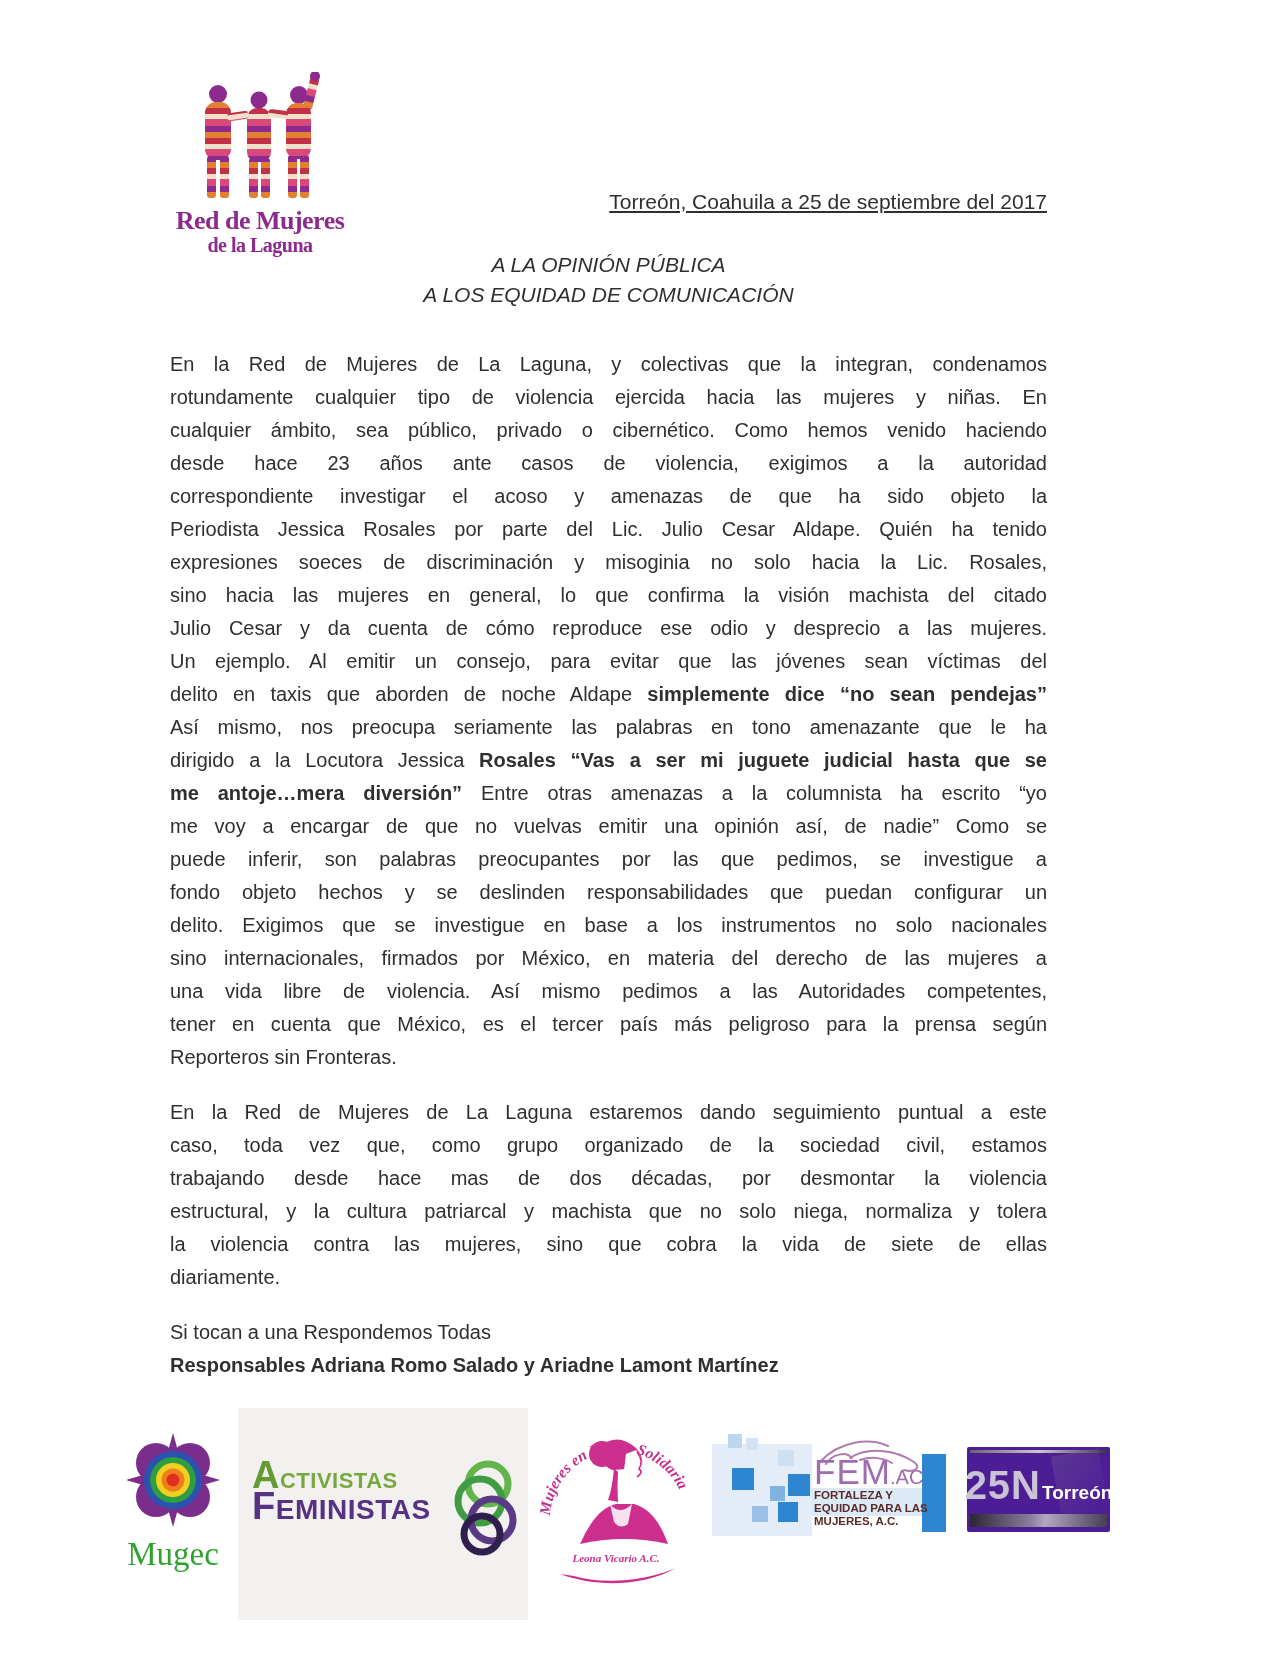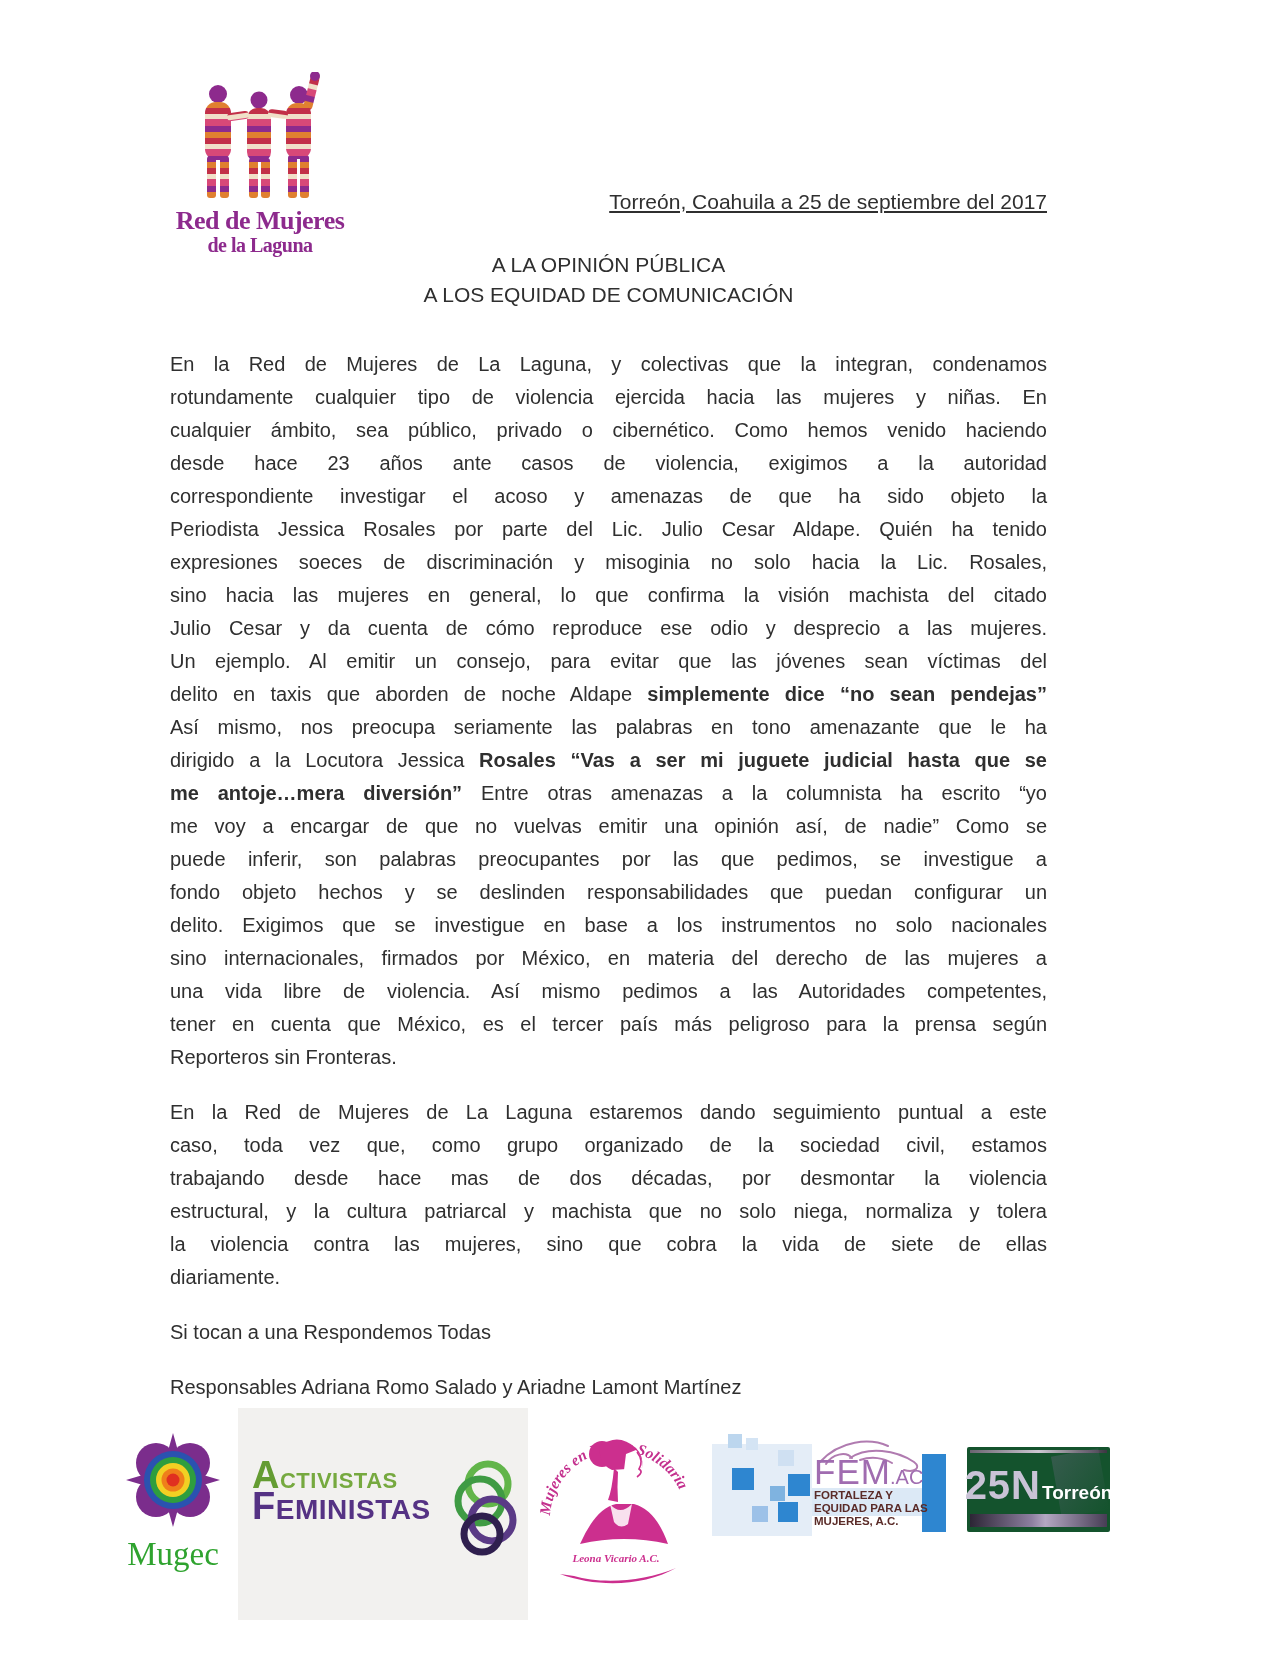--- a/index.html
+++ b/index.html
@@ -7,48 +7,48 @@
     position:relative;width:1280px;height:1656px;background:#ffffff;
     font-family:"Liberation Sans",sans-serif;color:#2f2f2f;overflow:hidden;
   }
 
   
   .org-logo{position:absolute;left:158px;top:72px;width:204px;text-align:center;}
   .org-name1{font-family:"Liberation Serif",serif;font-weight:700;color:#8d2a8d;font-size:26px;line-height:26px;letter-spacing:-0.5px;}
   .org-name2{font-family:"Liberation Serif",serif;font-weight:700;color:#8d2a8d;font-size:20px;line-height:22px;letter-spacing:-0.5px;}
 
   .dateline{position:absolute;left:170px;top:190px;width:877px;text-align:right;font-size:21px;text-decoration:underline;}
-  .addressee{position:absolute;left:170px;top:250px;width:877px;text-align:center;font-size:21px;line-height:30px;}
+  .addressee{position:absolute;left:170px;top:250px;width:877px;text-align:center;font-size:21px;line-height:30px;font-style:italic;}
 
   
   .letter{position:absolute;left:170px;top:348px;width:877px;font-size:20px;line-height:33px;}
   .para + .para{margin-top:22px;}
   .line{text-align:justify;text-align-last:justify;}
   .line.last{text-align-last:left;}
   .line b{font-weight:600;}
   .slogan{margin-top:22px;}
-  .signature{margin-top:22px;}
+  .signature{font-weight:bold;}
 
   
   .mugec{position:absolute;left:112px;top:1430px;width:122px;text-align:center;}
   .mugec-label{font-family:"Liberation Serif",serif;font-size:33px;color:#2fa32f;margin-top:2px;}
 
   .activistas{position:absolute;left:238px;top:1408px;width:290px;height:212px;background:#f2f1ef;}
   .af-text{position:absolute;left:14px;top:52px;}
   .af-l1{font-size:22px;font-weight:700;color:#76a93f;letter-spacing:0.5px;line-height:30px;}
   .af-l1::first-letter{font-size:38px;color:#649c32;}
   .af-l2{font-size:28px;font-weight:700;color:#553284;letter-spacing:0.5px;line-height:32px;margin-top:-6px;}
   .af-l2::first-letter{font-size:38px;}
   .af-rings{position:absolute;right:0px;top:50px;}
 
   .lucha{position:absolute;left:540px;top:1398px;width:152px;height:200px;}
 
   .fem{position:absolute;left:700px;top:1432px;width:252px;height:112px;text-align:right;}
 
-  .n25{position:absolute;left:967px;top:1447px;width:143px;height:85px;background:#14532d;border-radius:2px;}
+  .n25{position:absolute;left:967px;top:1447px;width:143px;height:85px;background:#4c1d95;border-radius:2px;}
   .n25-topline{position:absolute;left:3px;top:3px;right:3px;height:3px;background:linear-gradient(90deg,#6a6470,#cdc8d2,#3c3742);}
   .n25-text{position:absolute;left:0;right:0;top:16px;display:flex;justify-content:center;align-items:baseline;}
   .n25-big{font-size:40px;font-weight:700;color:#c9c3d6;letter-spacing:1px;}
   .n25-small{font-size:19px;font-weight:700;color:#ffffff;margin-left:1px;}
   .n25-band{position:absolute;left:3px;right:3px;bottom:5px;height:13px;background:linear-gradient(90deg,#2c2535,#8d7fa0 45%,#b3a7c2 55%,#473d55);}
   .n25-wm{position:absolute;right:6px;top:5px;width:48px;height:62px;background:linear-gradient(135deg,rgba(130,110,150,.30),rgba(40,30,50,0));transform:rotate(-10deg);}
 </style>
 </head>
 <body>
 

